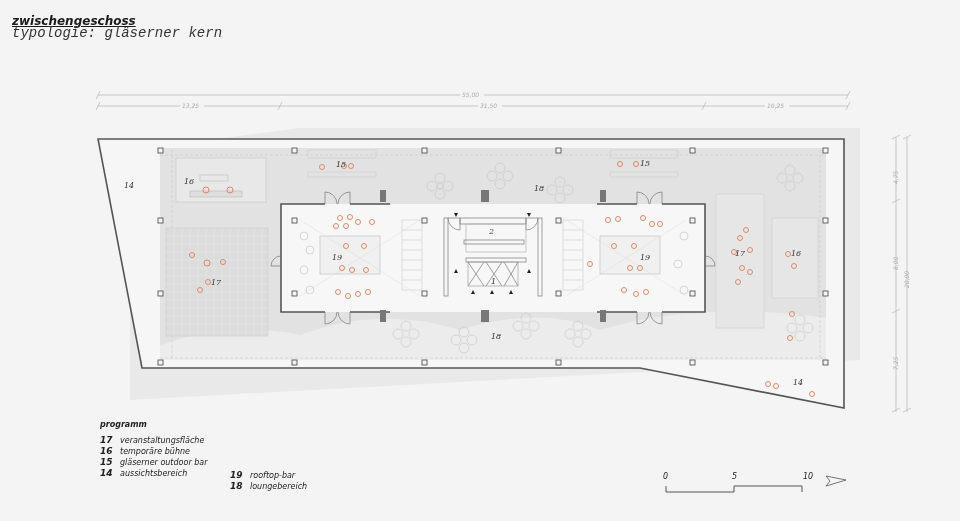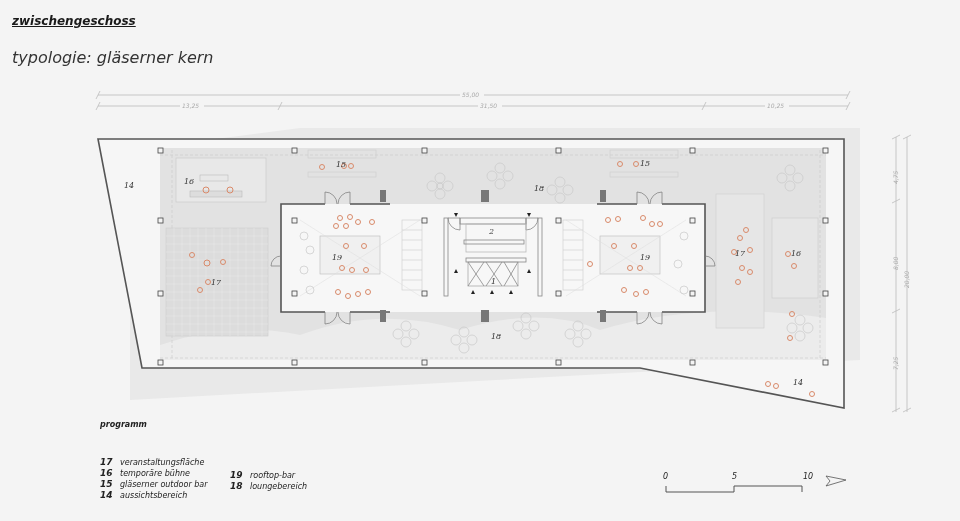--- a/index.html
+++ b/index.html
@@ -8,28 +8,28 @@
     background: #f4f4f4;
     font-family: "DejaVu Sans", sans-serif;
     position: relative;
     color: #222;
   }
   .title {
     position: absolute; left: 12px; top: 14px;
     font-size: 12px; font-weight: bold; font-style: italic; color: #1a1a1a; text-decoration: underline;
   }
   .subtitle {
-    position: absolute; left: 12px; top: 48px;
-    font-size: 16px; font-style: italic; color: #333;
+    position: absolute; left: 12px; top: 25px;
+    font-size: 14px; font-style: italic; color: #333; font-family: Liberation Mono, monospace;
   }
   svg.plan { position: absolute; left: 0; top: 0; }
   .dimtxt { font-family: "DejaVu Sans", sans-serif; font-style: italic; font-size: 6px; fill: #aaa; }
   .lbl { font-family: "DejaVu Serif", serif; font-style: italic; font-size: 8px; fill: #333; }
   .legend { position: absolute; left: 100px; top: 420px; font-style: italic; font-size: 8px; color: #222; }
-  .legend .head { font-weight: bold; font-size: 8px; margin-bottom: 28px; }
+  .legend .head { font-weight: bold; font-size: 8px; margin-bottom: 6px; }
   .legend .row { display: flex; height: 11px; line-height: 11px; }
   .legend .num { width: 20px; font-weight: bold; font-size: 9px; }
   .legend2 { position: absolute; left: 230px; top: 470px; font-style: italic; font-size: 8px; color: #222; }
   .legend2 .row { display: flex; height: 11px; line-height: 11px; }
   .legend2 .num { width: 20px; font-weight: bold; font-size: 9px; }
   .scale-label { position: absolute; font-style: italic; font-size: 8px; color: #222; }
 </style>
 </head>
 <body>
 

